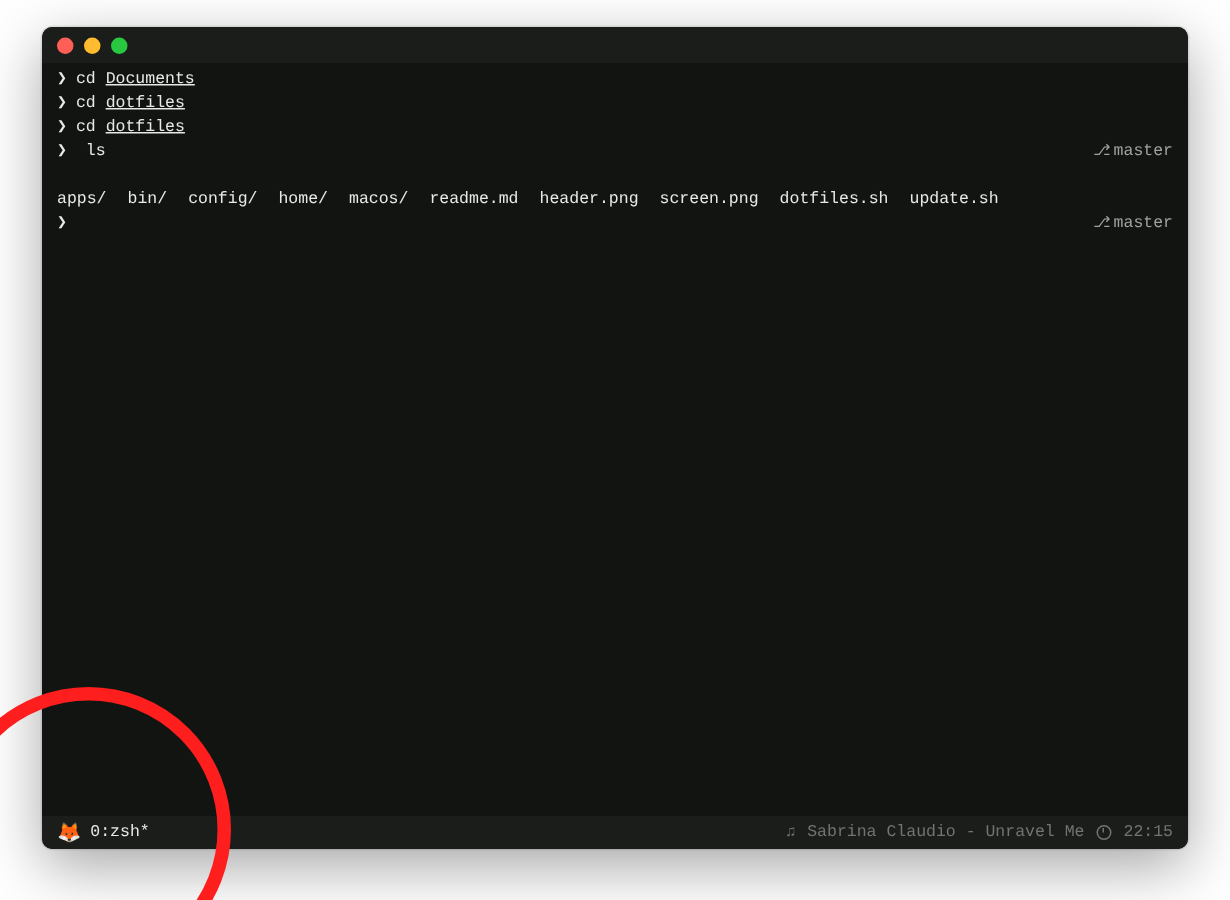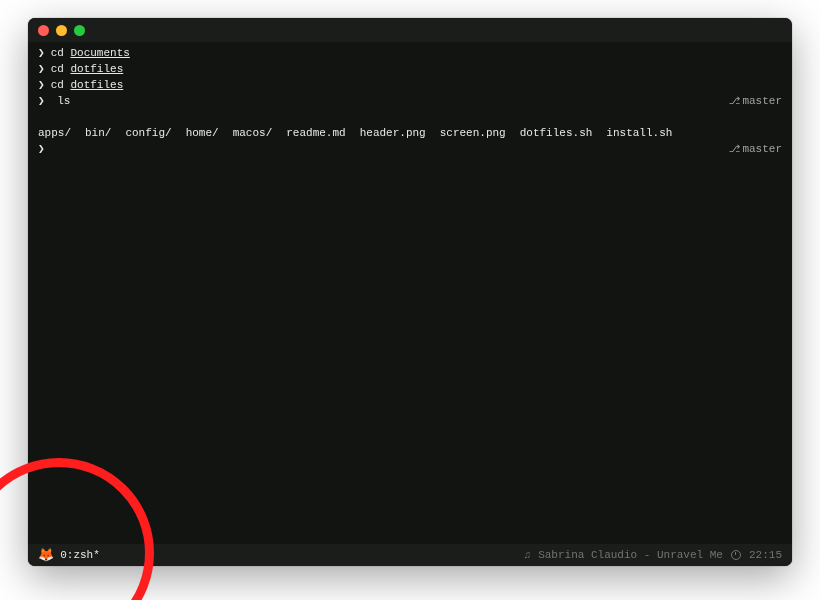--- a/index.html
+++ b/index.html
@@ -162,21 +162,21 @@
     <div class="line ls-row">
       <span>apps/</span>
       <span>bin/</span>
       <span>config/</span>
       <span>home/</span>
       <span>macos/</span>
       <span>readme.md</span>
       <span>header.png</span>
       <span>screen.png</span>
       <span>dotfiles.sh</span>
-      <span>install.sh</span>
+      <span>update.sh</span>
     </div>
 
     <div class="line-full">
       <span>
         <span class="prompt-caret">❯</span>
       </span>
       <span class="branch">
         <span class="branch-icon">⎇</span>
         <span>master</span>
       </span>

